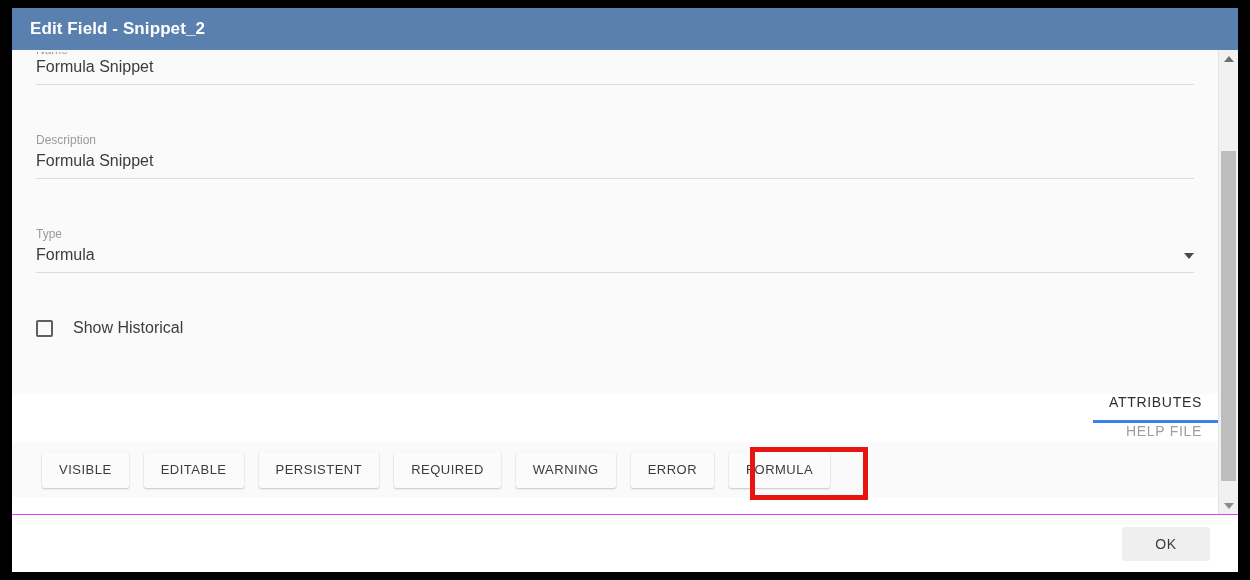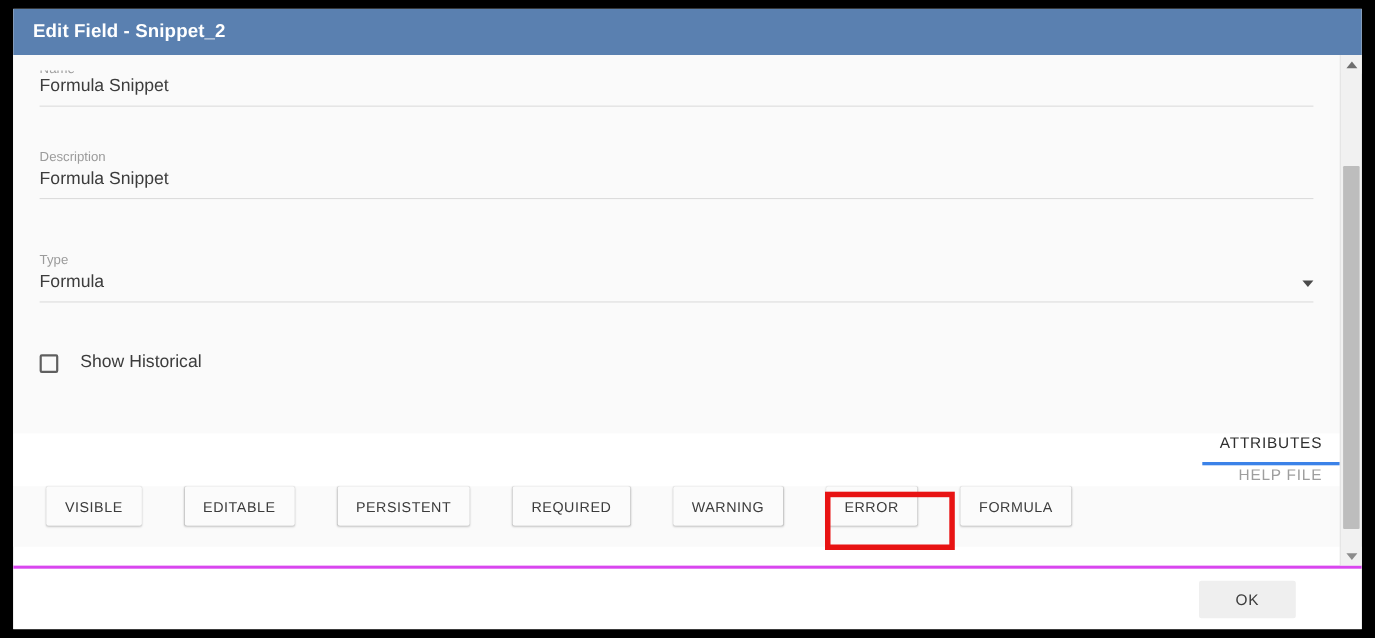--- a/index.html
+++ b/index.html
@@ -63,21 +63,21 @@
     flex: 1;
     display: flex;
     flex-direction: column;
     min-width: 0;
     background: #ffffff;
   }
 
   
   .form-panel {
     background: #fafafa;
-    padding: 14px 24px;
+    padding: 2px 24px;
     height: 344px;
     min-height: 344px;
     box-sizing: border-box;
     position: relative;
     overflow: hidden;
   }
 
   .field {
     position: relative;
   }
@@ -114,21 +114,21 @@
   }
   .clipped-label span {
     position: absolute;
     top: -9px;
     left: 0;
     font-size: 12px;
     color: #9b9b9b;
     line-height: 14px;
   }
 
-  .field-desc { margin-top: 38px; }
+  .field-desc { margin-top: 48px; }
   .field-type { margin-top: 48px; }
 
   .dropdown-caret {
     width: 0;
     height: 0;
     border-left: 5px solid transparent;
     border-right: 5px solid transparent;
     border-top: 6px solid #4a4a4a;
     margin-left: 12px;
     margin-bottom: 6px;
@@ -188,24 +188,24 @@
     height: 3px;
     background: #3b82e8;
   }
 
   
   .attr-bar {
     background: #fafafa;
     height: 55px;
     min-height: 55px;
     display: flex;
+    align-items: center;
     padding-left: 30px;
     box-sizing: border-box;
     position: relative;
-    gap: 24px;
   }
   .attr-btn {
     background: #fbfbfb;
     border: none;
     border-radius: 2px;
     box-shadow: 0 1px 2px rgba(0,0,0,0.20), 0 0 1px rgba(0,0,0,0.12);
     font-family: "Liberation Sans", sans-serif;
     font-size: 13px;
     letter-spacing: 0.5px;
     color: #3c3c3c;
@@ -227,25 +227,25 @@
     box-sizing: border-box;
     pointer-events: none;
     z-index: 20;
   }
 
   
   .footer {
     height: 58px;
     min-height: 58px;
     background: #ffffff;
-    border-top: 3px solid #d946ef;
+    border-top: 1px solid #d946ef;
     display: flex;
     align-items: center;
     justify-content: flex-end;
-    padding-right: 60px;
+    padding-right: 28px;
     box-sizing: border-box;
   }
   .ok-btn {
     background: #efefef;
     border: none;
     border-radius: 2px;
     font-family: "Liberation Sans", sans-serif;
     font-size: 14px;
     letter-spacing: 0.6px;
     color: #3c3c3c;

